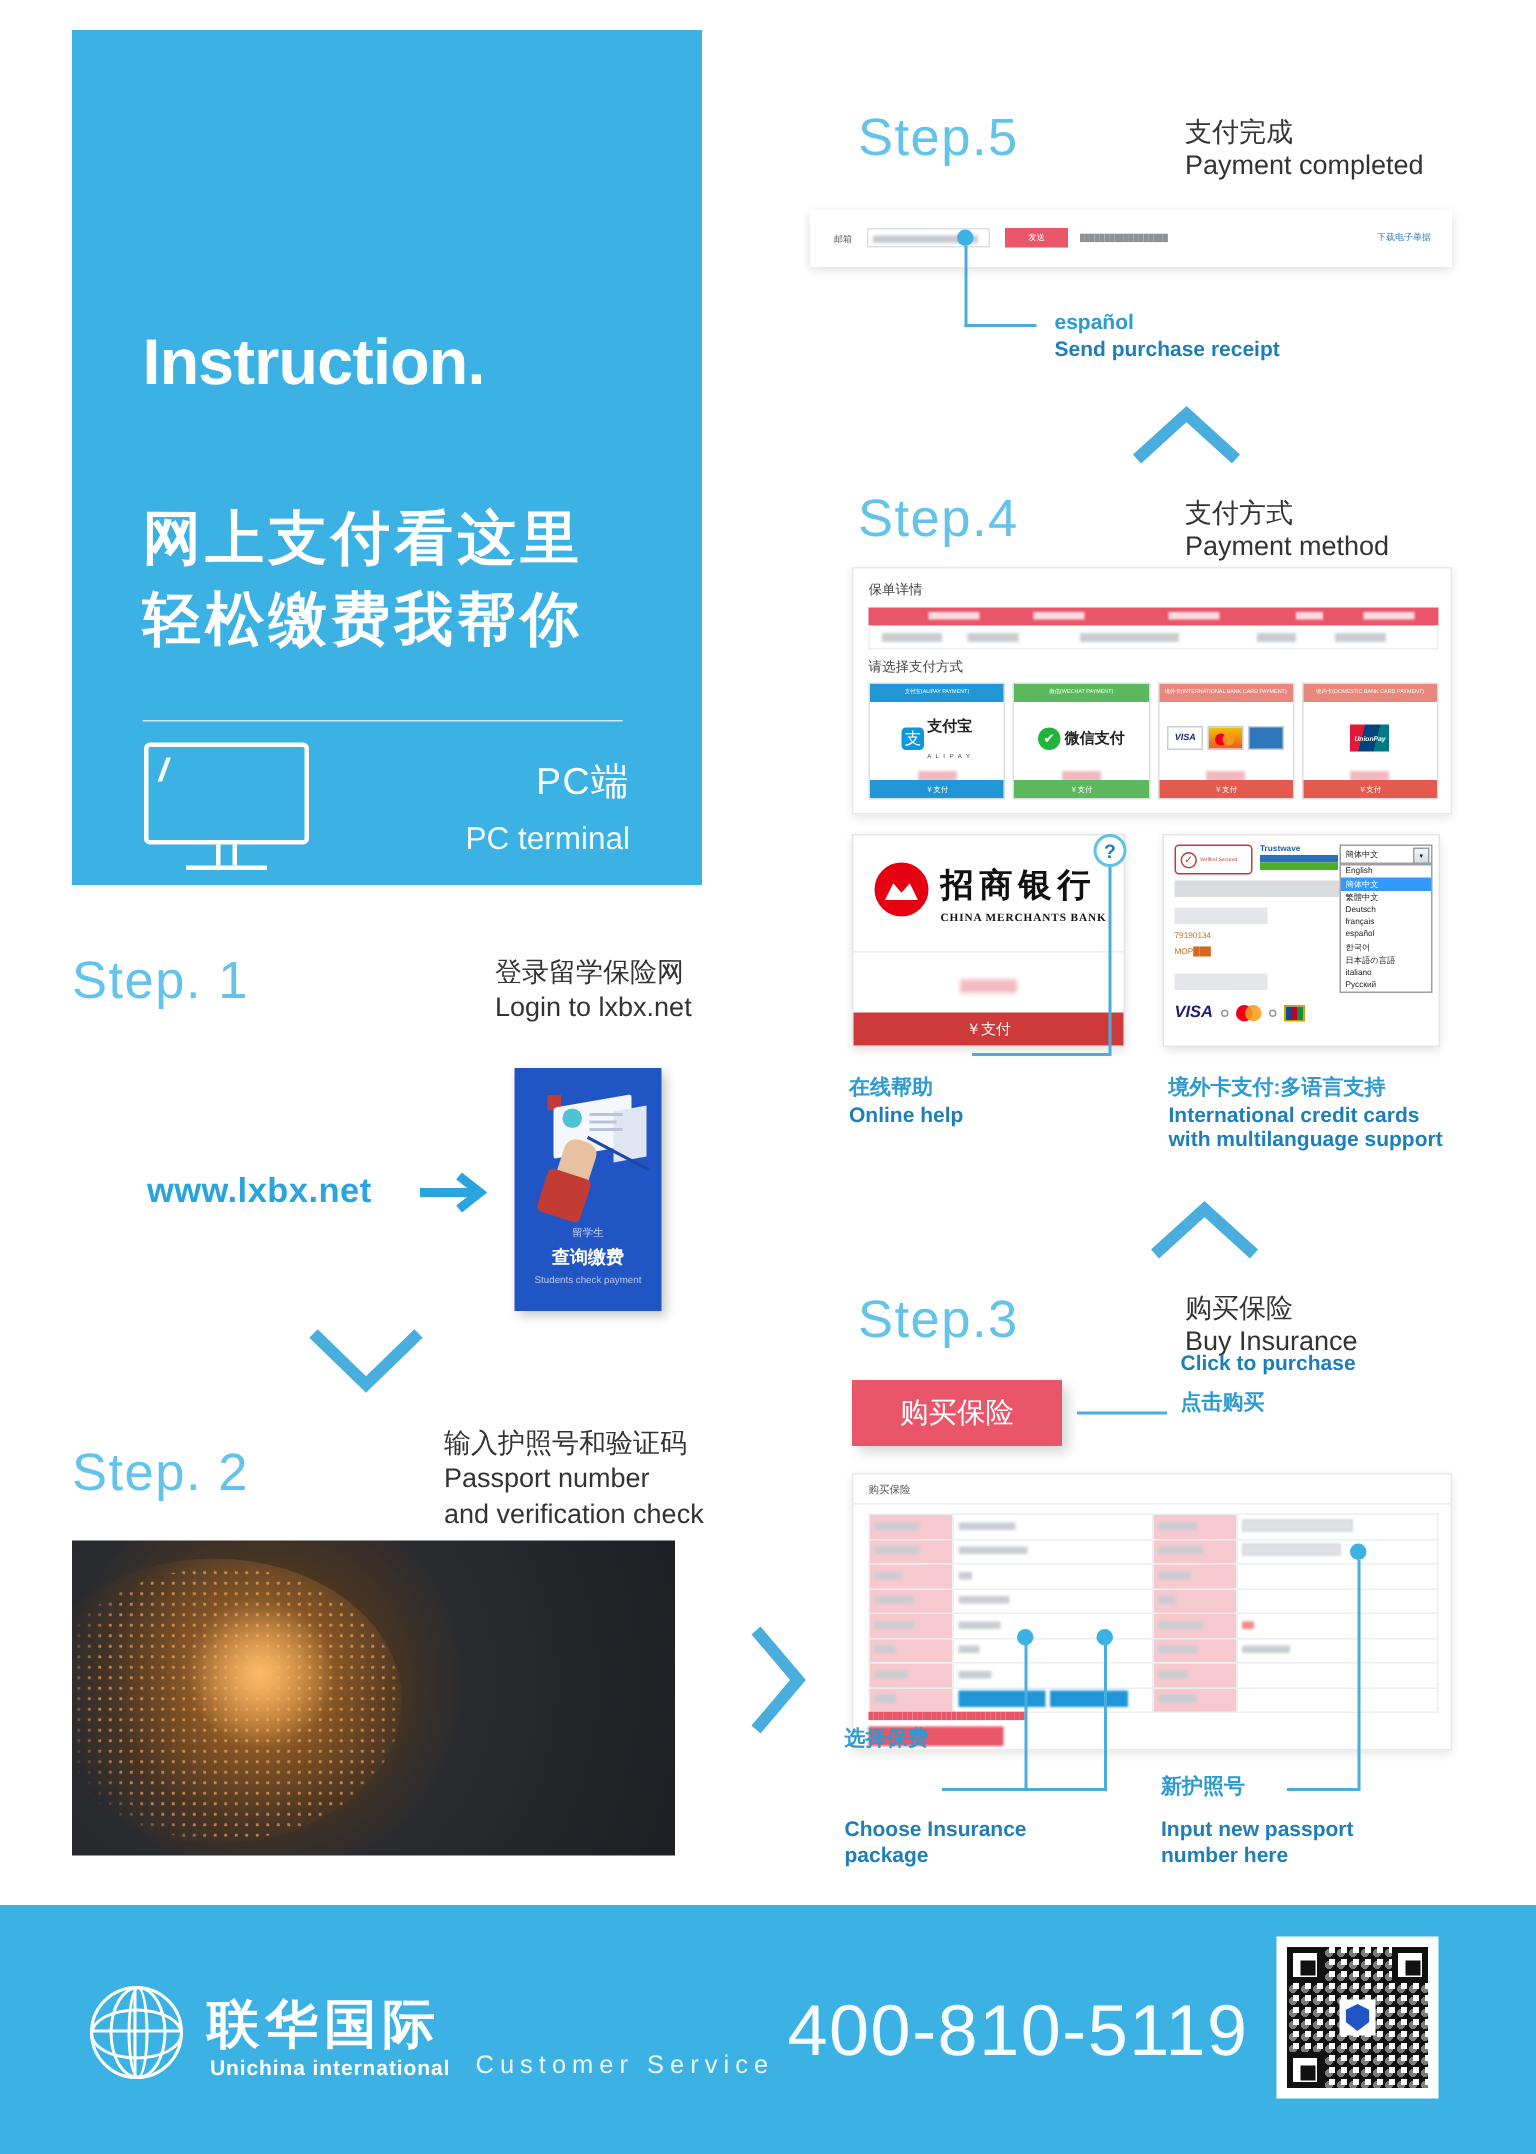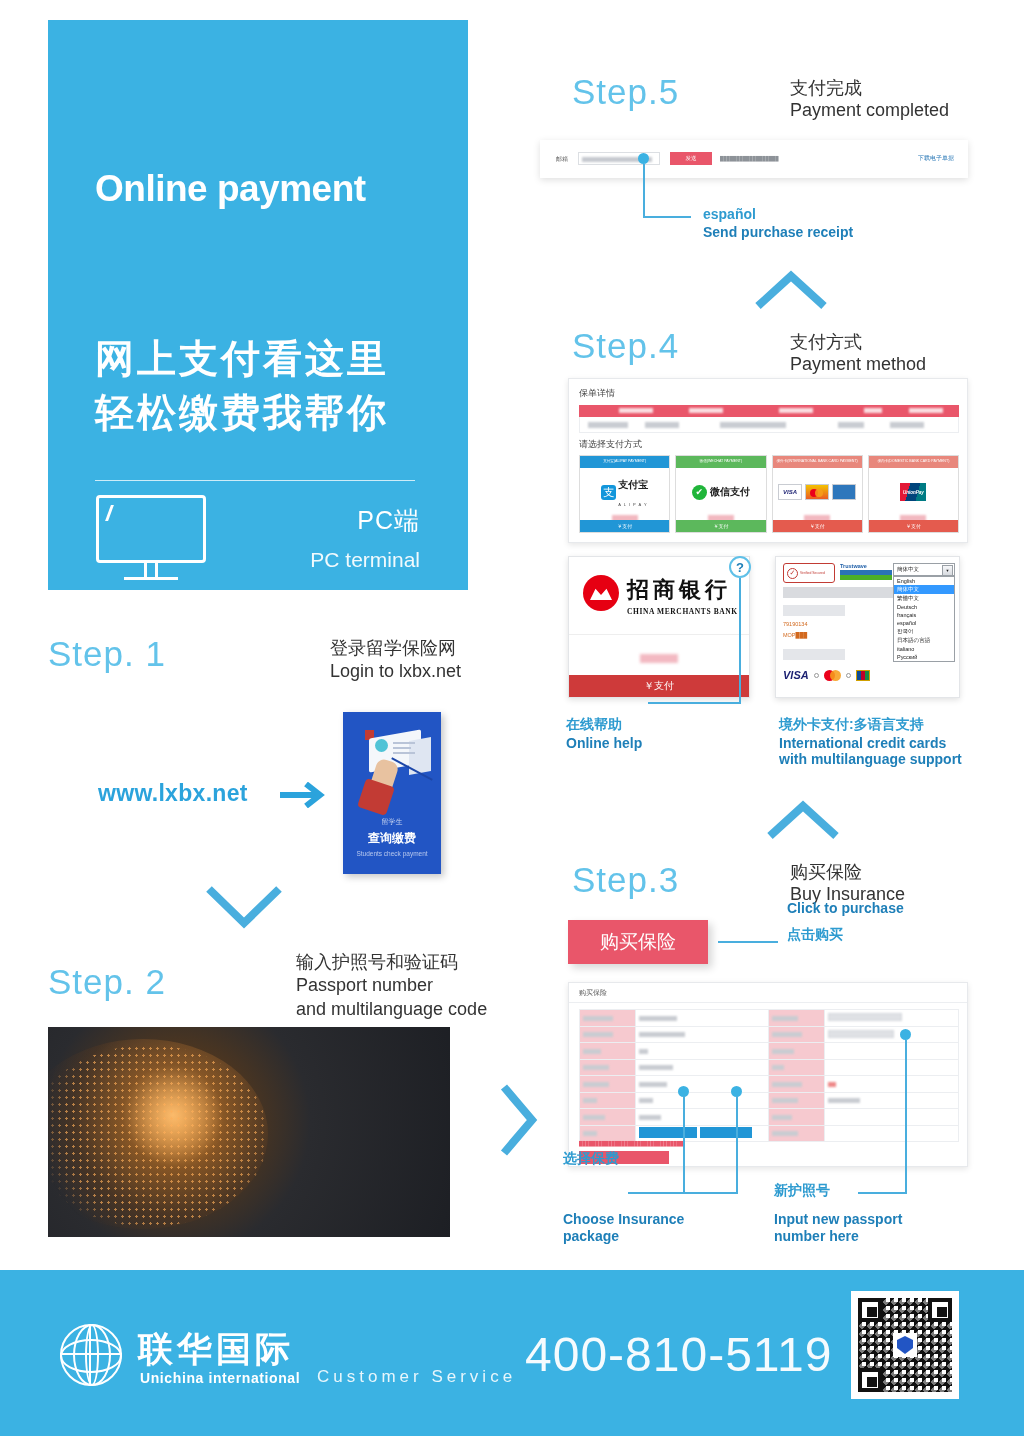--- a/index.html
+++ b/index.html
@@ -222,21 +222,21 @@
     background-size:8px 8px;opacity:.45;}
   .qr-fm{position:absolute;width:24px;height:24px;border:4px solid #111;background:#fff;}
   .qr-fm:after{content:"";position:absolute;left:5px;top:5px;width:10px;height:10px;background:#111;}
   .qr-c{position:absolute;left:35px;top:35px;width:24px;height:24px;background:#fff;display:flex;align-items:center;justify-content:center;}
   .qr-c i{width:16px;height:18px;background:#2255C4;clip-path:polygon(50% 0,100% 22%,100% 66%,50% 100%,0 66%,0 22%);}
 </style>
 </head>
 <body>
 
 <div class="hero">
-  <div class="hero-h1">Online payment</div>
+  <div class="hero-h2">Instruction.</div>
   <div class="hero-cn1">网上支付看这里</div>
   <div class="hero-cn2">轻松缴费我帮你</div>
   <div class="hero-rule"></div>
   <div class="monitor">
     <span class="mon-screen"></span>
       <span class="mon-glare"></span>
     <span class="mon-neck"></span>
       <span class="mon-base"></span>
   </div>
   <div class="pc-cn">PC端</div>
@@ -521,21 +521,21 @@
 
 <div class="chev" style="left:205px;top:883px">
   <svg width="78" height="46">
       <polyline points="4,6 39,40 74,6" fill="none" stroke="#49AEDE" stroke-width="8"></polyline>
     </svg>
 </div>
 
 <div class="step-label" style="left:48px;top:962px">Step. 2</div>
 <div class="cap-cn" style="left:296px;top:950px">输入护照号和验证码</div>
 <div class="cap-en" style="left:296px;top:975px">Passport number</div>
-<div class="cap-en" style="left:296px;top:999px">and multilanguage code</div>
+<div class="cap-en" style="left:296px;top:999px">and verification check</div>
 
 <div class="s2-shot">
   <span class="s2-globe"></span>
     <span class="s2-dots"></span>
 </div>
 
 <div class="chev" style="left:498px;top:1083px">
   <svg width="40" height="74">
       <polyline points="6,4 34,37 6,70" fill="none" stroke="#49AEDE" stroke-width="8"></polyline>
     </svg>

